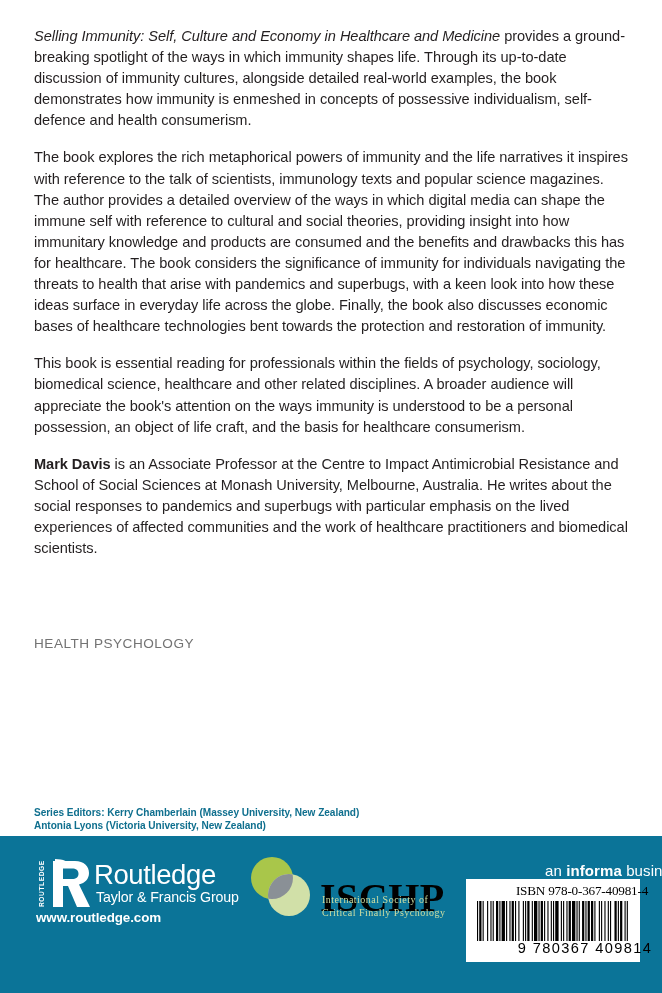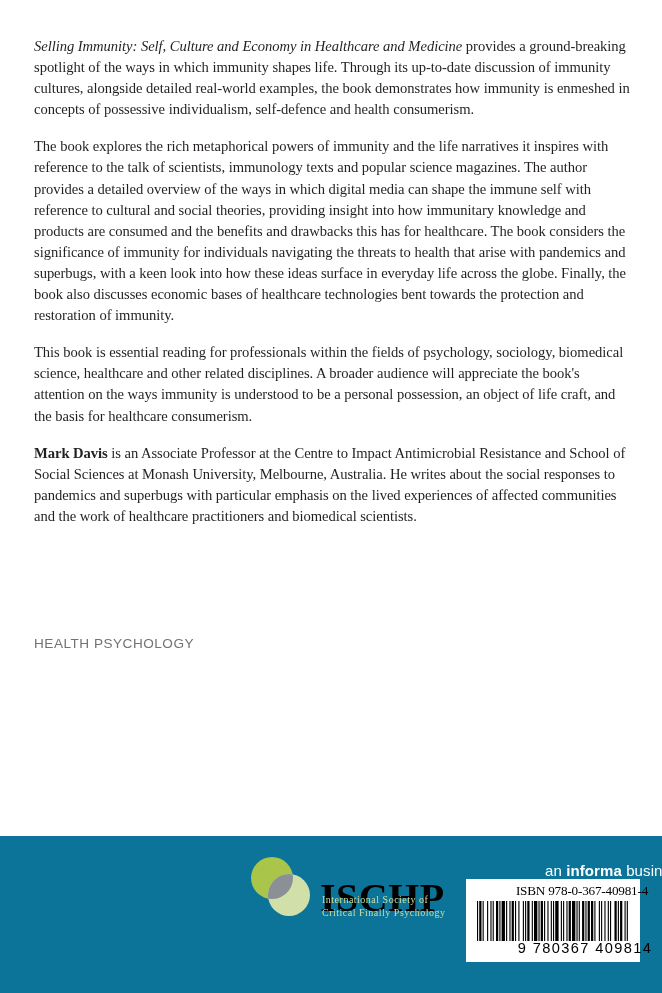--- a/index.html
+++ b/index.html
@@ -21,24 +21,23 @@
     width: 662px;
     height: 993px;
     background: #ffffff;
     overflow: hidden;
   }
 
   
   .blurb {
     position: absolute;
     left: 34px;
-    top: 36px;
+    top: 26px;
     width: 596px;
     color: #231f20;
-    font-family: Liberation Serif, serif;
   }
 
   .para {
     font-size: 14.6px;
     line-height: 21.1px;
     letter-spacing: -0.05px;
     margin: 0 0 16px 0;
     text-align: left;
     color: #231f20;
   }
@@ -269,23 +268,39 @@
     <p class="para">The book explores the rich metaphorical powers of immunity and the life narratives it inspires with reference to the talk of scientists, immunology texts and popular science magazines. The author provides a detailed overview of the ways in which digital media can shape the immune self with reference to cultural and social theories, providing insight into how immunitary knowledge and products are consumed and the benefits and drawbacks this has for healthcare. The book considers the significance of immunity for individuals navigating the threats to health that arise with pandemics and superbugs, with a keen look into how these ideas surface in everyday life across the globe. Finally, the book also discusses economic bases of healthcare technologies bent towards the protection and restoration of immunity.</p>
 
     <p class="para">This book is essential reading for professionals within the fields of psychology, sociology, biomedical science, healthcare and other related disciplines. A broader audience will appreciate the book's attention on the ways immunity is understood to be a personal possession, an object of life craft, and the basis for healthcare consumerism.</p>
 
     <p class="para"><span class="author-bold">Mark Davis</span><span> is an Associate Professor at the Centre to Impact Antimicrobial Resistance and School of Social Sciences at Monash University, Melbourne, Australia. He writes about the social responses to pandemics and superbugs with particular emphasis on the lived experiences of affected communities and the work of healthcare practitioners and biomedical scientists.</span></p>
 
   </div>
 
   <div class="category">HEALTH PSYCHOLOGY</div>
 
+  <div class="series-editors">
+    <div>Series Editors: Kerry Chamberlain (Massey University, New Zealand)</div>
+    <div>Antonia Lyons (Victoria University, New Zealand)</div>
+  </div>
 
   <div class="footer-band">
 
+    <div class="routledge">
+      <div class="rl-mark">
+        <div class="rl-vert">ROUTLEDGE</div>
+        <svg class="rl-r" viewBox="0 0 42 50">
+          <path d="M4 2 L26 2 C35 2 40 7 40 14 C40 20 36 24 30 25.5 L41 48 L28 48 L19 27 L14 27 L14 48 L4 48 Z M14 9.5 L14 20 L23 20 C27 20 29.5 18 29.5 14.7 C29.5 11.4 27 9.5 23 9.5 Z" fill="#ffffff"></path>
+          <path d="M6 0 C14 0 20 3 24 6 C18 5 11 4.5 6 5 Z" fill="#ffffff"></path>
+        </svg>
+      </div>
+      <div class="rl-word">Routledge</div>
+      <div class="rl-sub">Taylor &amp; Francis Group</div>
+      <div class="rl-url">www.routledge.com</div>
+    </div>
 
 
     <div class="ischp">
       <svg class="ischp-circles" viewBox="0 0 66 62">
         <circle cx="24" cy="22" r="21" fill="#a9c64a"></circle>
         <circle cx="41" cy="39" r="21" fill="#d8e3a8" fill-opacity="0.97"></circle>
         <path d="M41 18 A21 21 0 0 1 45 39.8 A21 21 0 0 1 24 43 A21 21 0 0 1 20.2 21.2 A21 21 0 0 1 41 18 Z" fill="#8a9096" fill-opacity="0.0"></path>
         <clipPath id="clipA">
             <circle cx="24" cy="22" r="21"></circle>
           </clipPath>

